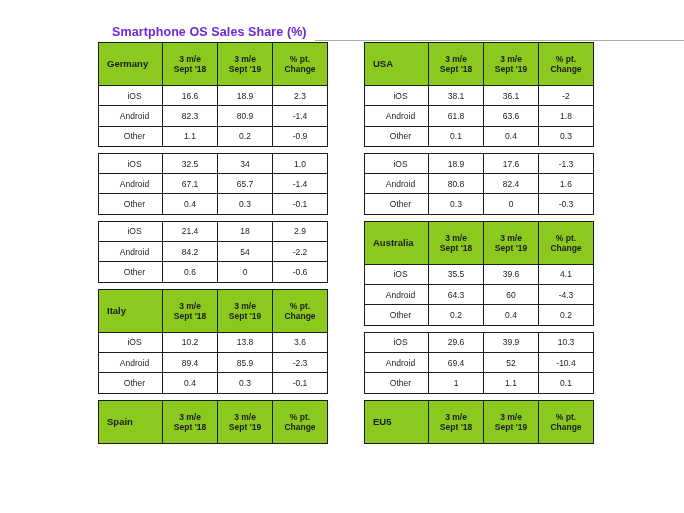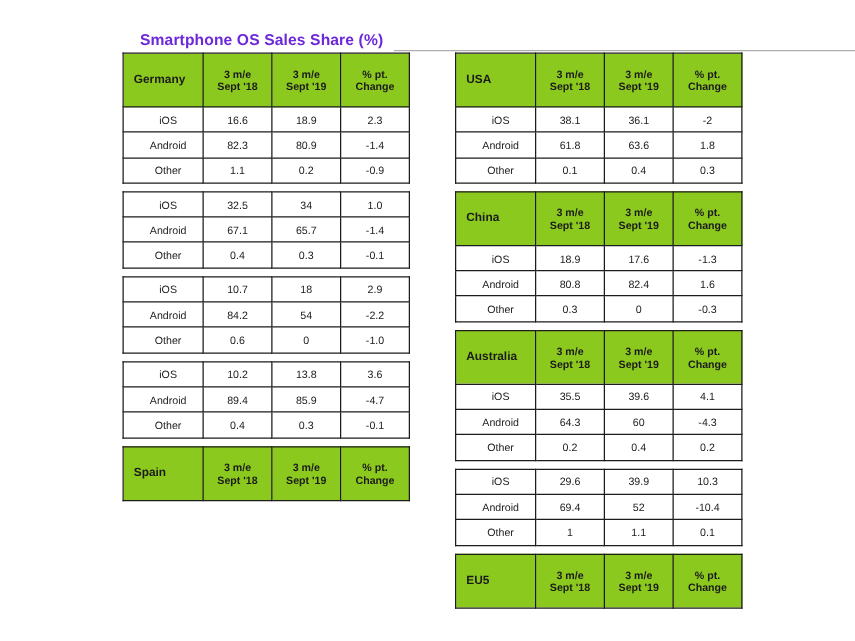--- a/index.html
+++ b/index.html
@@ -167,51 +167,66 @@
             <td class="c1">0.4</td>
             <td class="c2">0.3</td>
             <td class="c3">-0.1</td>
           </tr>
         </tbody>
       </table>
       <table class="os-table">
         <tbody>
           <tr class="data">
             <td class="c0 osname">iOS</td>
-            <td class="c1">10.7</td>
+            <td class="c1">21.4</td>
             <td class="c2">18</td>
             <td class="c3">2.9</td>
           </tr>
           <tr class="data">
             <td class="c0 osname">Android</td>
             <td class="c1">84.2</td>
             <td class="c2">54</td>
             <td class="c3">-2.2</td>
           </tr>
           <tr class="data">
             <td class="c0 osname">Other</td>
             <td class="c1">0.6</td>
             <td class="c2">0</td>
-            <td class="c3">-1.0</td>
-          </tr>
-        </tbody>
-      </table>
-      <table class="os-table">
-        <tbody>
+            <td class="c3">-0.6</td>
+          </tr>
+        </tbody>
+      </table>
+      <table class="os-table">
+        <tbody>
+          <tr class="hdr">
+            <td class="c0 region">Italy</td>
+            <td class="c1">
+              <span class="l1">3 m/e</span>
+              <span class="l2">Sept '18</span>
+            </td>
+            <td class="c2">
+              <span class="l1">3 m/e</span>
+              <span class="l2">Sept '19</span>
+            </td>
+            <td class="c3">
+              <span class="l1">% pt.</span>
+              <span class="l2">Change</span>
+            </td>
+          </tr>
           <tr class="data">
             <td class="c0 osname">iOS</td>
             <td class="c1">10.2</td>
             <td class="c2">13.8</td>
             <td class="c3">3.6</td>
           </tr>
           <tr class="data">
             <td class="c0 osname">Android</td>
             <td class="c1">89.4</td>
             <td class="c2">85.9</td>
-            <td class="c3">-4.7</td>
+            <td class="c3">-2.3</td>
           </tr>
           <tr class="data">
             <td class="c0 osname">Other</td>
             <td class="c1">0.4</td>
             <td class="c2">0.3</td>
             <td class="c3">-0.1</td>
           </tr>
         </tbody>
       </table>
       <table class="os-table">
@@ -267,35 +282,20 @@
           <tr class="data">
             <td class="c0 osname">Other</td>
             <td class="c1">0.1</td>
             <td class="c2">0.4</td>
             <td class="c3">0.3</td>
           </tr>
         </tbody>
       </table>
       <table class="os-table">
         <tbody>
-          <tr class="hdr">
-            <td class="c0 region">China</td>
-            <td class="c1">
-              <span class="l1">3 m/e</span>
-              <span class="l2">Sept '18</span>
-            </td>
-            <td class="c2">
-              <span class="l1">3 m/e</span>
-              <span class="l2">Sept '19</span>
-            </td>
-            <td class="c3">
-              <span class="l1">% pt.</span>
-              <span class="l2">Change</span>
-            </td>
-          </tr>
           <tr class="data">
             <td class="c0 osname">iOS</td>
             <td class="c1">18.9</td>
             <td class="c2">17.6</td>
             <td class="c3">-1.3</td>
           </tr>
           <tr class="data">
             <td class="c0 osname">Android</td>
             <td class="c1">80.8</td>
             <td class="c2">82.4</td>

